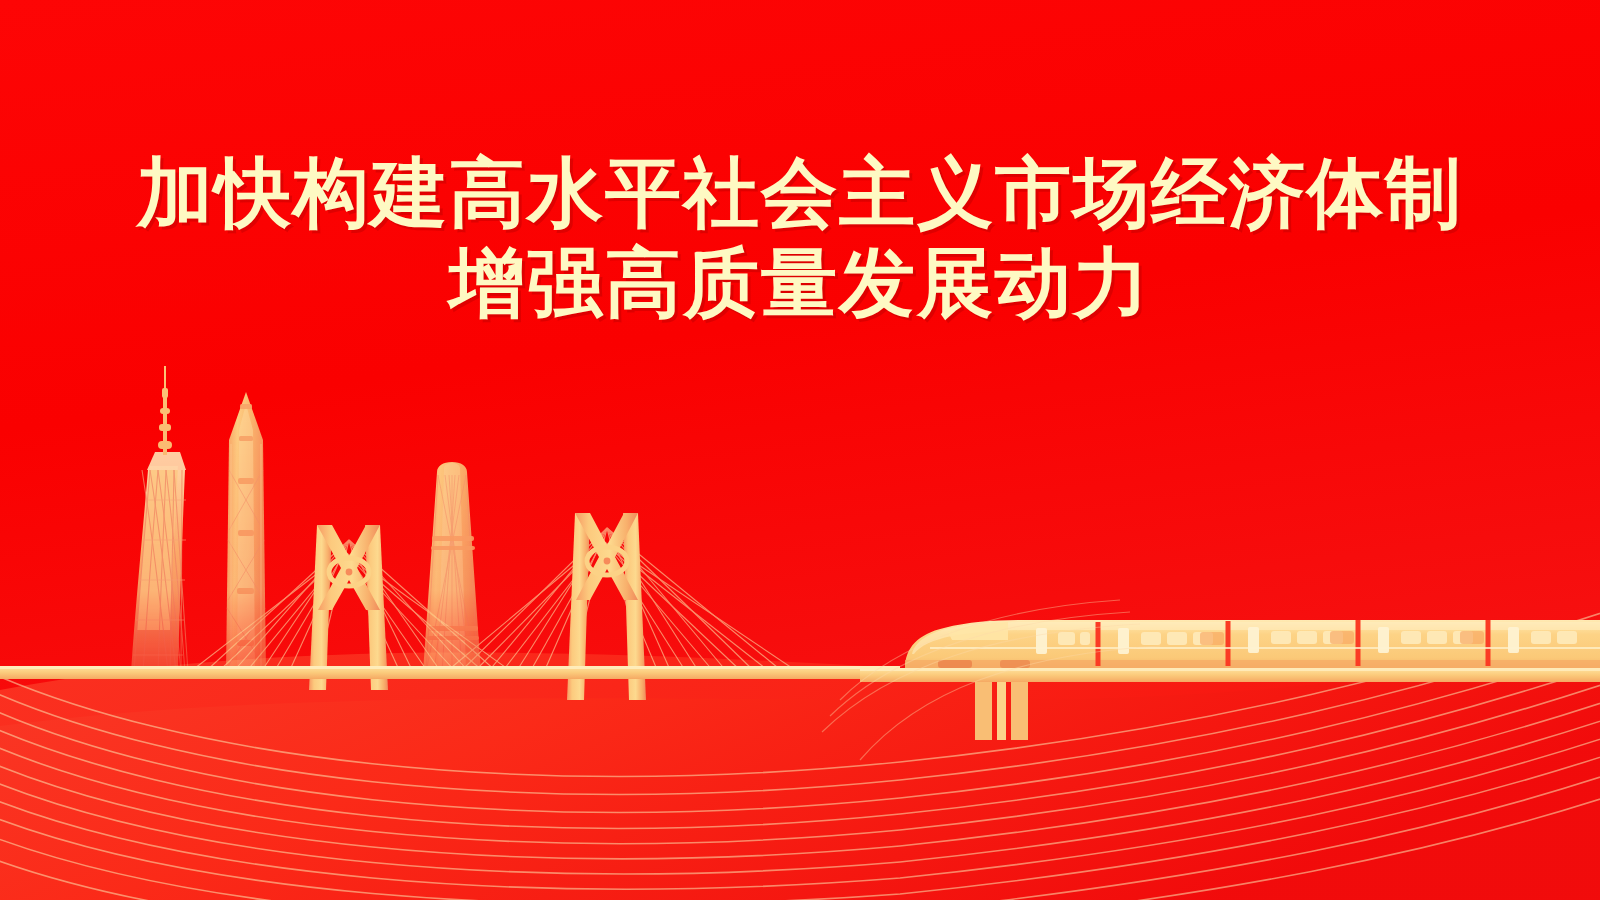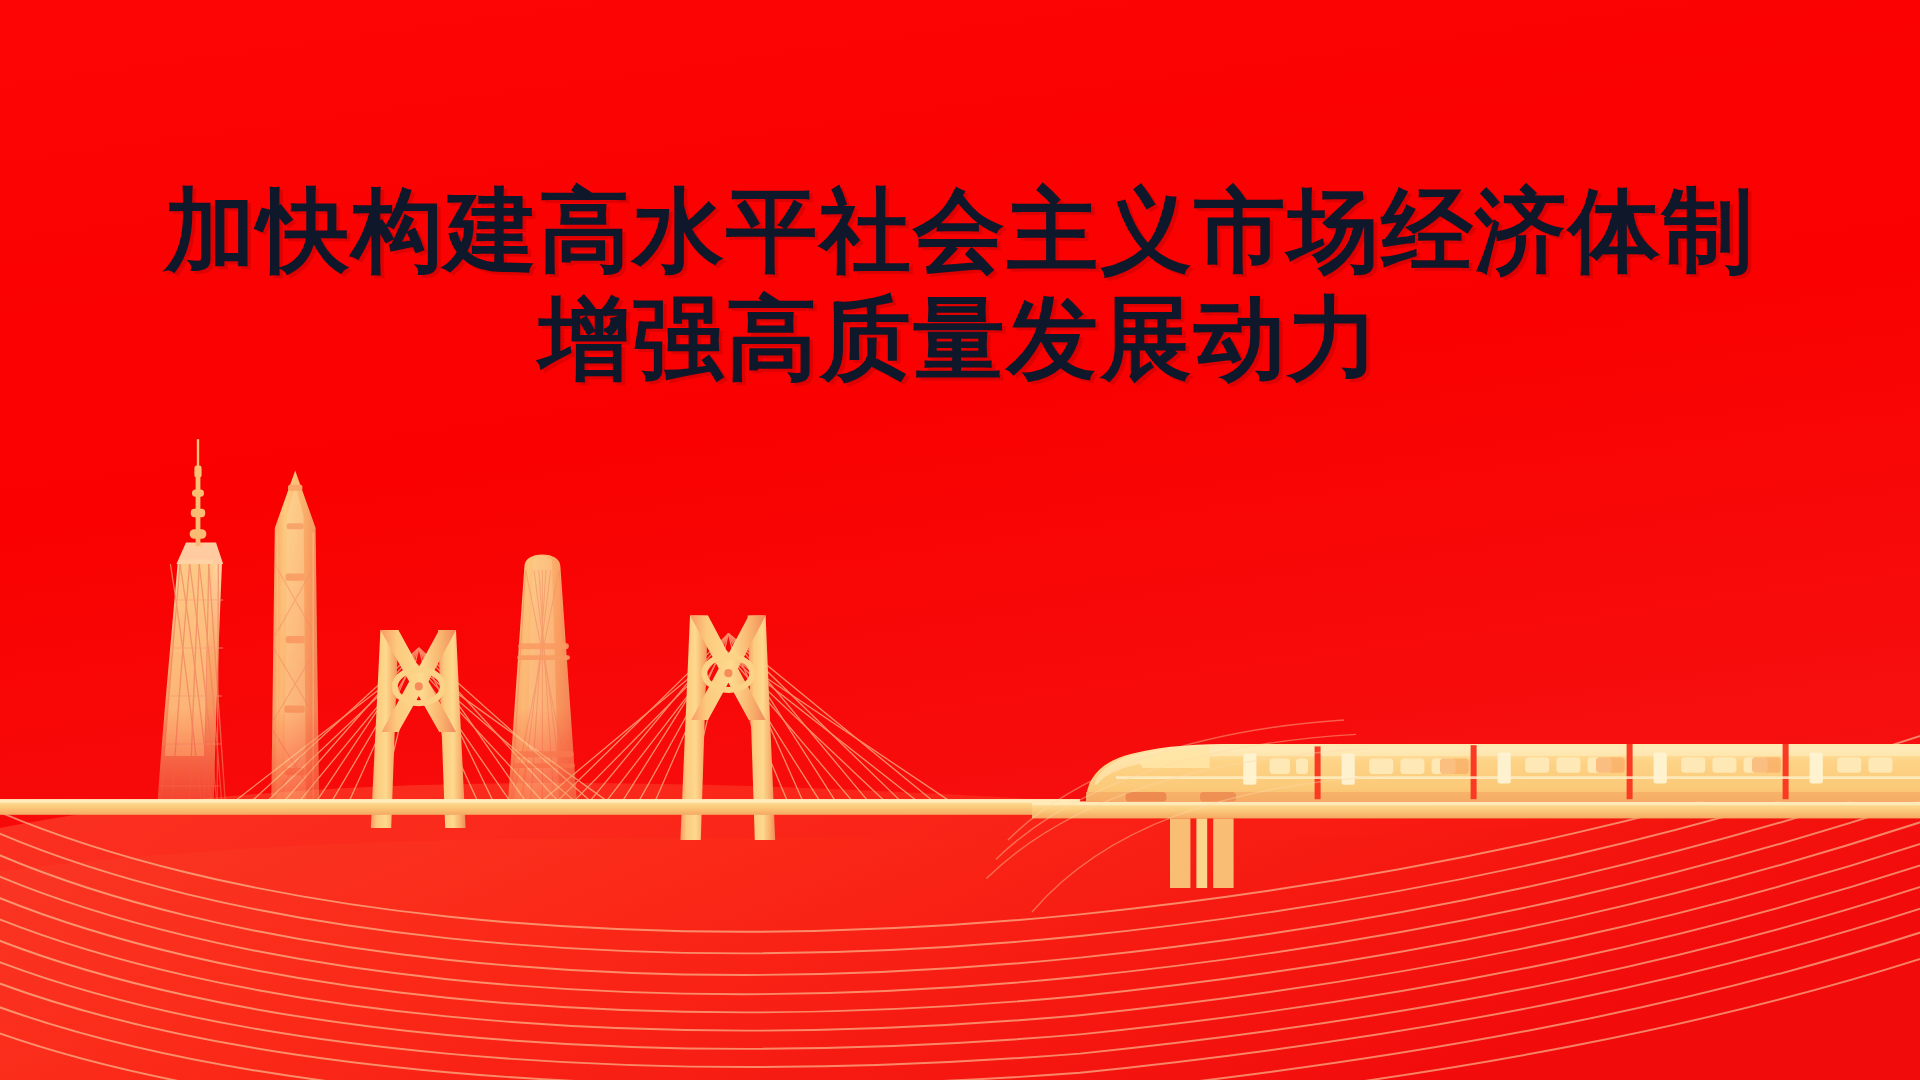--- a/index.html
+++ b/index.html
@@ -8,21 +8,21 @@
     background:#fa0000;
     font-family:"Liberation Sans","DejaVu Sans",sans-serif;
   }
   #bgsvg,#artsvg{position:absolute;left:0;top:0;width:1600px;height:900px;}
   #headline{
     position:absolute;left:0;top:0;width:1600px;
     text-align:center;pointer-events:none;
   }
   .hl-line{
     display:block;
-    color:#0f172a;
+    color:#fef9c3;
     font-weight:bold;
     letter-spacing:2px;
     text-shadow:3px 3px 0 rgba(150,0,0,.28);
     white-space:nowrap;
   }
   #hl1{font-size:76px;line-height:86px;margin-top:150px;}
   #hl2{font-size:76px;line-height:86px;margin-top:4px;}
 </style>
 </head>
 <body>

